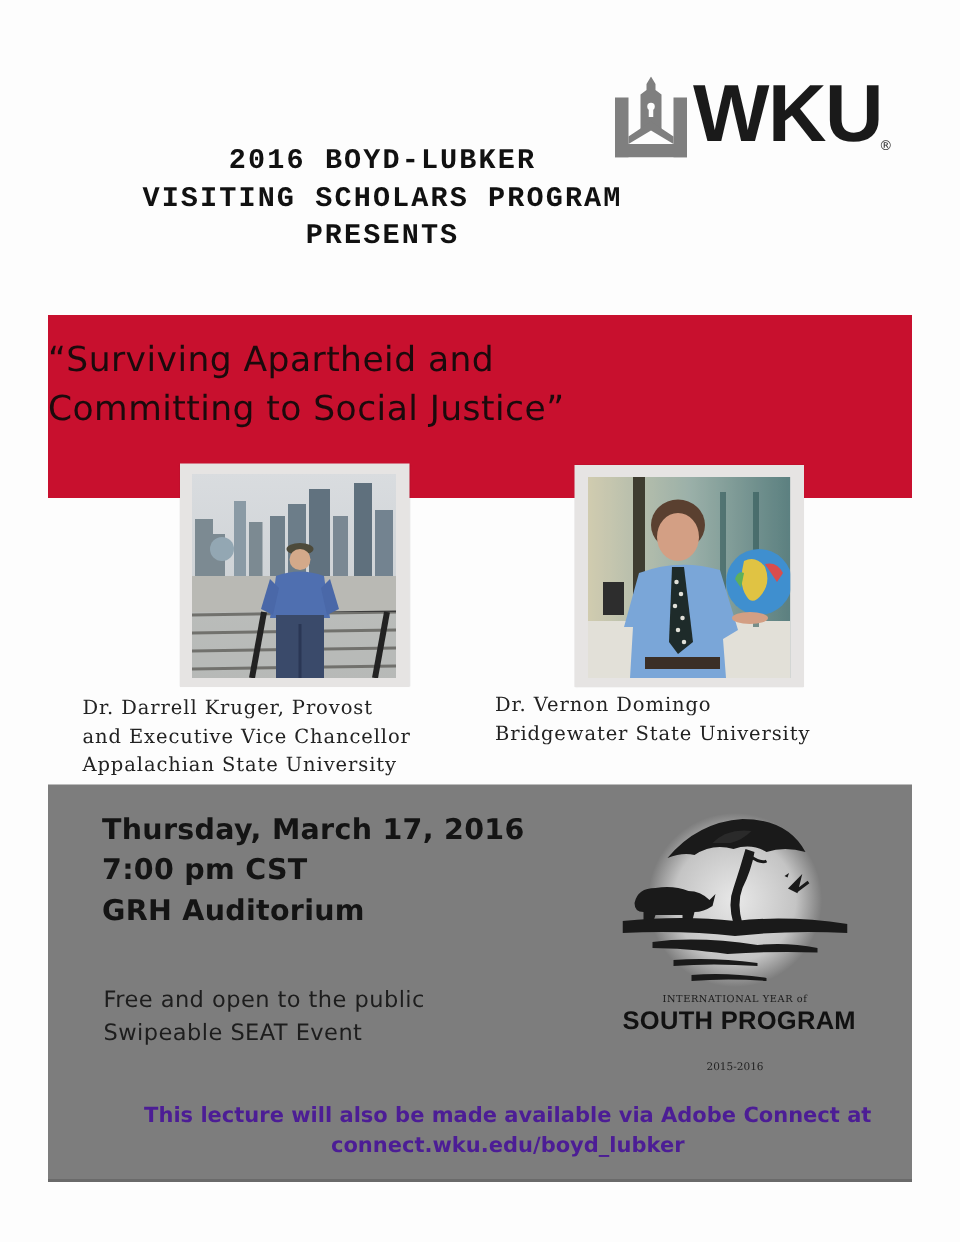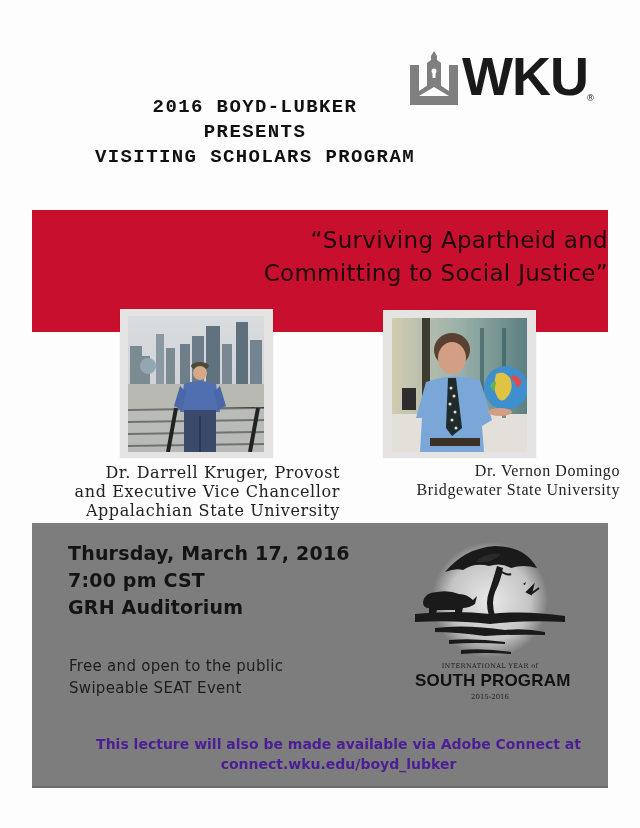--- a/index.html
+++ b/index.html
@@ -22,40 +22,40 @@
   .logo-text {
     position: absolute; left: 52px; top: -4px;
     font-family: "Liberation Sans", sans-serif; font-weight: bold; font-size: 54px;
     letter-spacing: -1px; color: #1a1a1a; line-height: 62px;
   }
   .logo-reg { position: absolute; left: 176px; top: 44px; font-size: 9px; color: #333; }
 
   
   .red-band { left: 32px; top: 210px; width: 576px; height: 122px; background: #c8102e; }
   .red-title {
-    left: 32px; top: 224px; width: 576px; text-align: right;
+    left: 32px; top: 224px; width: 576px; text-align: left;
     font-family: "DejaVu Sans", sans-serif; font-size: 23px; line-height: 33px;
     color: #1b0a0c; letter-spacing: 0.3px;
   }
 
   
   .frame { background: #e6e4e3; box-shadow: 0 0 1px rgba(0,0,0,0.15); }
   .frame-left { left: 120px; top: 309px; width: 153px; height: 149px; }
   .frame-right { left: 383px; top: 310px; width: 153px; height: 148px; }
   .photo { position: absolute; overflow: hidden; }
   .frame-left .photo { left: 8px; top: 7px; width: 136px; height: 136px; }
   .frame-right .photo { left: 9px; top: 8px; width: 135px; height: 134px; }
 
   
   .caption {
-    text-align: right; font-family: "DejaVu Serif", serif; font-size: 16px;
+    text-align: left; font-family: "DejaVu Serif", serif; font-size: 13px;
     line-height: 19px; color: #222; letter-spacing: 0.6px; white-space: nowrap;
   }
   .caption-left { left: 55px; top: 463px; width: 285px; }
-  .caption-right { left: 330px; top: 461px; width: 290px; font-family: Liberation Serif, serif; }
+  .caption-right { left: 330px; top: 461px; width: 290px; }
 
   
   .gray-box {
     left: 32px; top: 523px; width: 576px; height: 263px; background: #7d7d7d;
     border-bottom: 2px solid #6a6a6a;
   }
   .event-details {
     left: 68px; top: 540px; font-family: "DejaVu Sans", sans-serif; font-weight: bold;
     font-size: 19px; line-height: 27px; color: #141414; letter-spacing: 0.2px;
   }
@@ -74,31 +74,31 @@
   .sa-label-small {
     position: absolute; left: 0; width: 150px; top: 122px; text-align: center;
     font-family: "DejaVu Serif", serif; font-size: 6.5px; letter-spacing: 0.4px; color: #1a1a1a;
   }
   .sa-label-big {
     position: absolute; left: 0; width: 150px; top: 131px; text-align: center;
     font-family: "Liberation Sans", sans-serif; font-weight: bold; font-size: 17px; color: #111;
     letter-spacing: 0.2px; white-space: nowrap;
   }
   .sa-label-years {
-    position: absolute; left: 0; width: 150px; top: 153px; text-align: center;
+    position: absolute; left: 0; width: 150px; top: 167px; text-align: center;
     font-family: "DejaVu Serif", serif; font-size: 7px; color: #222;
   }
 </style>
 </head>
 <body>
 
 <div class="abs header-title">
   <div>2016 BOYD-LUBKER</div>
+  <div>VISITING SCHOLARS PROGRAM</div>
   <div>PRESENTS</div>
-  <div>VISITING SCHOLARS PROGRAM</div>
 </div>
 
 <div class="abs logo">
   <svg width="48" height="54" viewBox="0 0 48 54" style="position:absolute;left:0;top:2px;">
     <g fill="#7f7f7f">
       <rect x="0" y="14" width="9" height="40"></rect>
       <rect x="39" y="14" width="9" height="40"></rect>
       <rect x="0" y="45" width="48" height="9"></rect>
       <path d="M24 0 L27 5 L27 9 L31 12 L31 38 L24 33 L17 38 L17 12 L21 9 L21 5 Z"></path>
       <path d="M9 40 L24 30 L39 40 L39 45 L24 36 L9 45 Z"></path>

